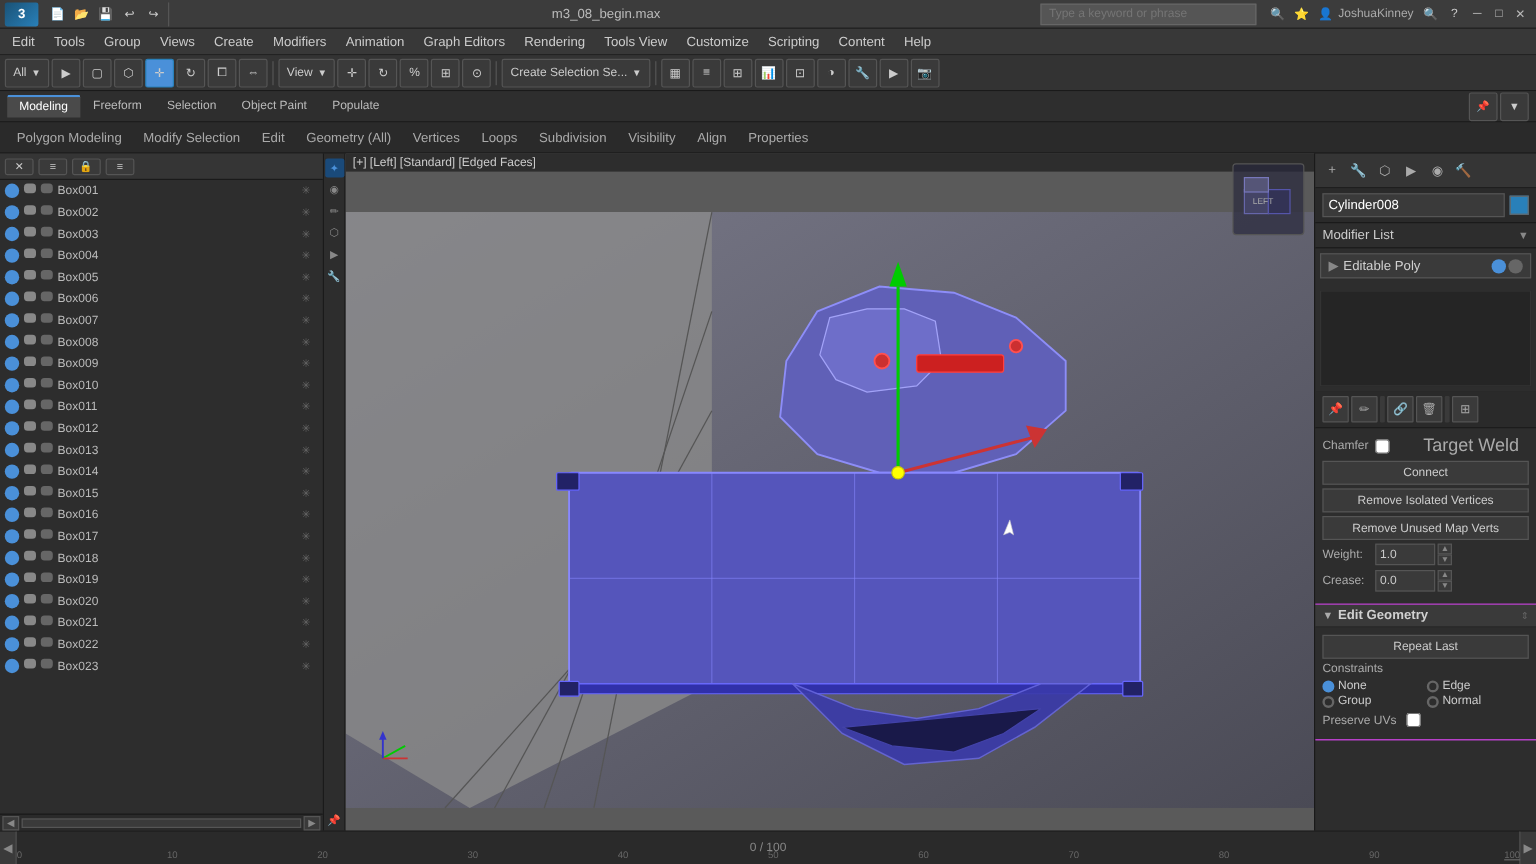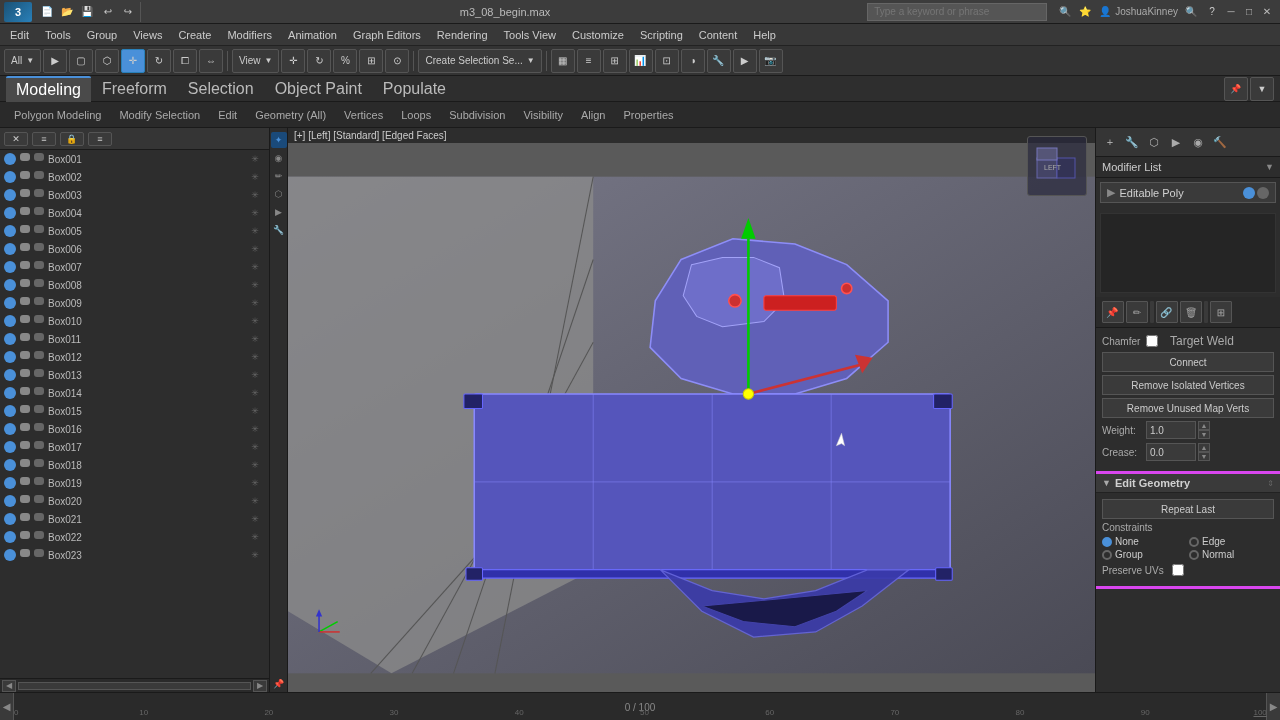--- a/index.html
+++ b/index.html
@@ -21,21 +21,21 @@
     
     
     #toolbar-row { display: flex; align-items: center; background: #333; height: 30px; border-bottom: 1px solid #1a1a1a; padding: 0 4px; gap: 2px; }
     .tb-btn { height: 24px; min-width: 24px; display: inline-flex; align-items: center; justify-content: center; background: #3a3a3a; border: 1px solid #555; cursor: pointer; padding: 0 4px; color: #ccc; font-size: 10px; border-radius: 2px; }
     .tb-btn.active { background: #4a90d9; border-color: #2980b9; }
     .tb-sep { width: 1px; height: 20px; background: #555; margin: 0 2px; }
     .tb-dropdown { display: flex; align-items: center; background: #3a3a3a; border: 1px solid #555; height: 24px; padding: 0 6px; cursor: pointer; color: #ccc; font-size: 10px; border-radius: 2px; }
     
     
     #subtabs-row { display: flex; align-items: center; background: #2e2e2e; height: 26px; border-bottom: 1px solid #1a1a1a; padding: 0 6px; gap: 1px; }
-    .subtab { padding: 3px 10px; cursor: pointer; font-size: 16px; color: #bbb; border-radius: 2px 2px 0 0; }
+    .subtab { padding: 3px 10px; cursor: pointer; font-size: 10px; color: #bbb; border-radius: 2px 2px 0 0; }
     .subtab.active { background: #4a4a4a; color: #fff; border-top: 2px solid #4a90d9; }
     
     
     #subtabs2-row { display: flex; align-items: center; background: #2a2a2a; height: 26px; border-bottom: 1px solid #1a1a1a; padding: 0 6px; gap: 2px; }
     .subtab2 { padding: 2px 8px; cursor: pointer; font-size: 11px; color: #aaa; }
     
     
     #main-layout { display: flex; height: calc(720px - 24px - 22px - 30px - 26px - 26px - 28px); }
     
     
@@ -83,21 +83,21 @@
     .mod-item-icons { display: flex; gap: 2px; }
     .mod-icon { width: 12px; height: 12px; border-radius: 50%; background: #666; cursor: pointer; }
     #mod-prop-icons { display: flex; align-items: center; padding: 4px 6px; gap: 2px; background: #2a2a2a; border-bottom: 1px solid #1a1a1a; }
     .mp-icon { width: 22px; height: 22px; background: #3a3a3a; border: 1px solid #555; display: flex; align-items: center; justify-content: center; cursor: pointer; color: #aaa; font-size: 10px; border-radius: 1px; }
     
     
     .rp-section { margin: 0; }
     .rp-section-header { display: flex; align-items: center; background: #3a3a3a; border-bottom: 1px solid #222; padding: 3px 6px; cursor: pointer; }
     .rp-section-arrow { color: #aaa; margin-right: 4px; font-size: 9px; }
     .rp-section-title { font-size: 11px; color: #d0d0d0; font-weight: bold; flex: 1; }
-    .rp-section-content { padding: 6px; background: #2d2d2d; border-bottom: 3px solid #d946ef; }
+    .rp-section-content { padding: 6px; background: #2d2d2d; border-bottom: 1px solid #d946ef; }
     
     
     .rp-row { display: flex; align-items: center; margin-bottom: 4px; gap: 4px; }
     .rp-label { font-size: 10px; color: #aaa; min-width: 40px; }
     .rp-checkbox { width: 12px; height: 12px; }
     .rp-btn { background: #3a3a3a; border: 1px solid #555; color: #ccc; font-size: 10px; height: 20px; padding: 0 6px; cursor: pointer; width: 100%; margin-bottom: 3px; text-align: center; display: block; }
     
     
     #timeline { height: 28px; background: #252525; border-top: 1px solid #1a1a1a; display: flex; align-items: center; }
     #timeline-prev { width: 14px; height: 28px; background: #3a3a3a; border-right: 1px solid #555; display: flex; align-items: center; justify-content: center; cursor: pointer; color: #888; font-size: 10px; }
@@ -609,20 +609,24 @@
 
     <div id="rp-icons">
       <div class="rp-icon">+</div>
       <div class="rp-icon">🔧</div>
       <div class="rp-icon">⬡</div>
       <div class="rp-icon">▶</div>
       <div class="rp-icon">◉</div>
       <div class="rp-icon">🔨</div>
     </div>
 
+    <div id="obj-name-row">
+      <input type="text" id="obj-name-input" value="Cylinder008" style="">
+      <div class="obj-color-swatch"></div>
+    </div>
 
     <div id="mod-list-header">
       <div id="mod-list-label">Modifier List</div>
       <div class="mod-dropdown-arrow">▼</div>
     </div>
 
     <div id="mod-list-body">
       <div class="mod-item">
         <div class="mod-item-arrow">▶</div>
         <div class="mod-item-name">Editable Poly</div>
@@ -643,21 +647,21 @@
       <div class="mp-icon">🗑</div>
       <div class="mp-icon" style="border:none;width:4px;"></div>
       <div class="mp-icon">⊞</div>
     </div>
 
     <div class="rp-section">
       <div class="rp-section-content">
         <div class="rp-row">
           <div class="rp-label">Chamfer</div>
           <input type="checkbox" class="rp-checkbox" style="">
-          <div style="font-size:12px;color:#aaa;margin-left:8px;">Target Weld</div>
+          <div style="font-size:15px;color:#aaa;margin-left:24px;">Target Weld</div>
         </div>
         <button class="rp-btn">Connect</button>
         <button class="rp-btn">Remove Isolated Vertices</button>
         <button class="rp-btn">Remove Unused Map Verts</button>
 
         <div class="rp-row">
           <div class="rp-label">Weight:</div>
           <div class="spinner-group">
             <input type="text" class="spinner-input" value="1.0" style="">
             <div class="spinner-arrows">

